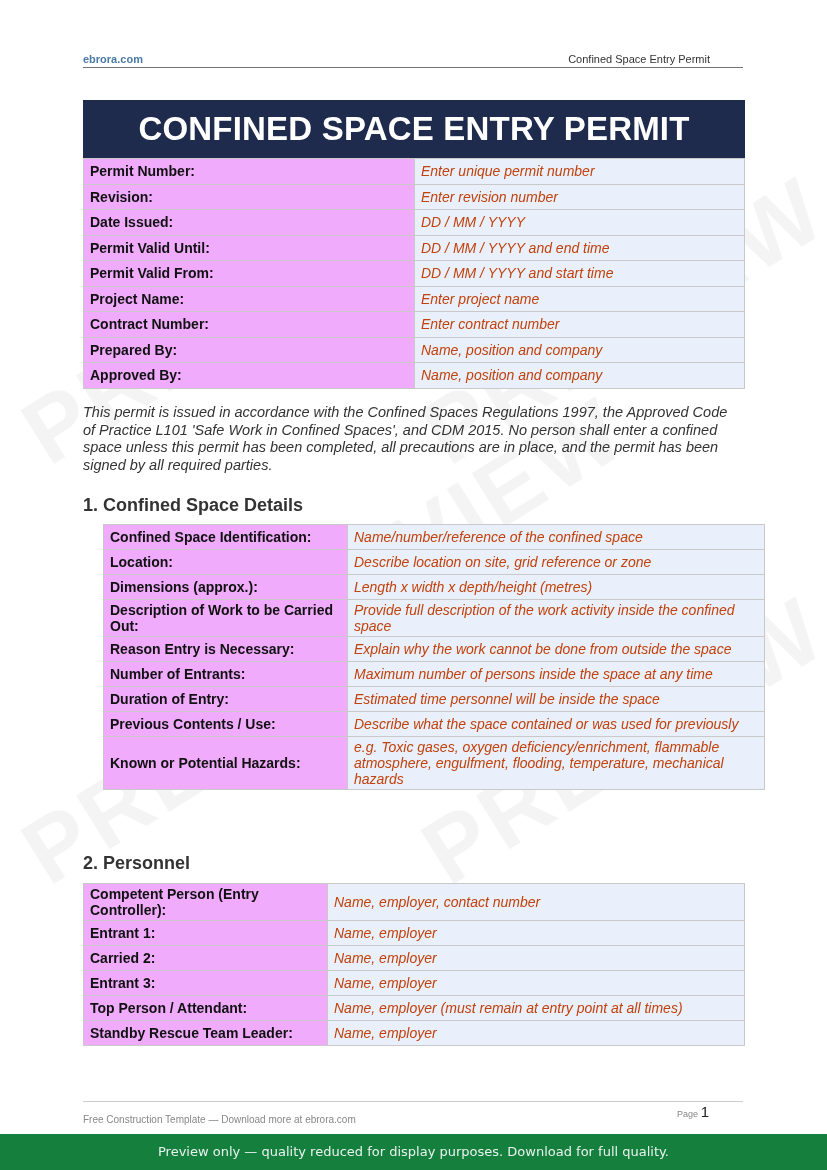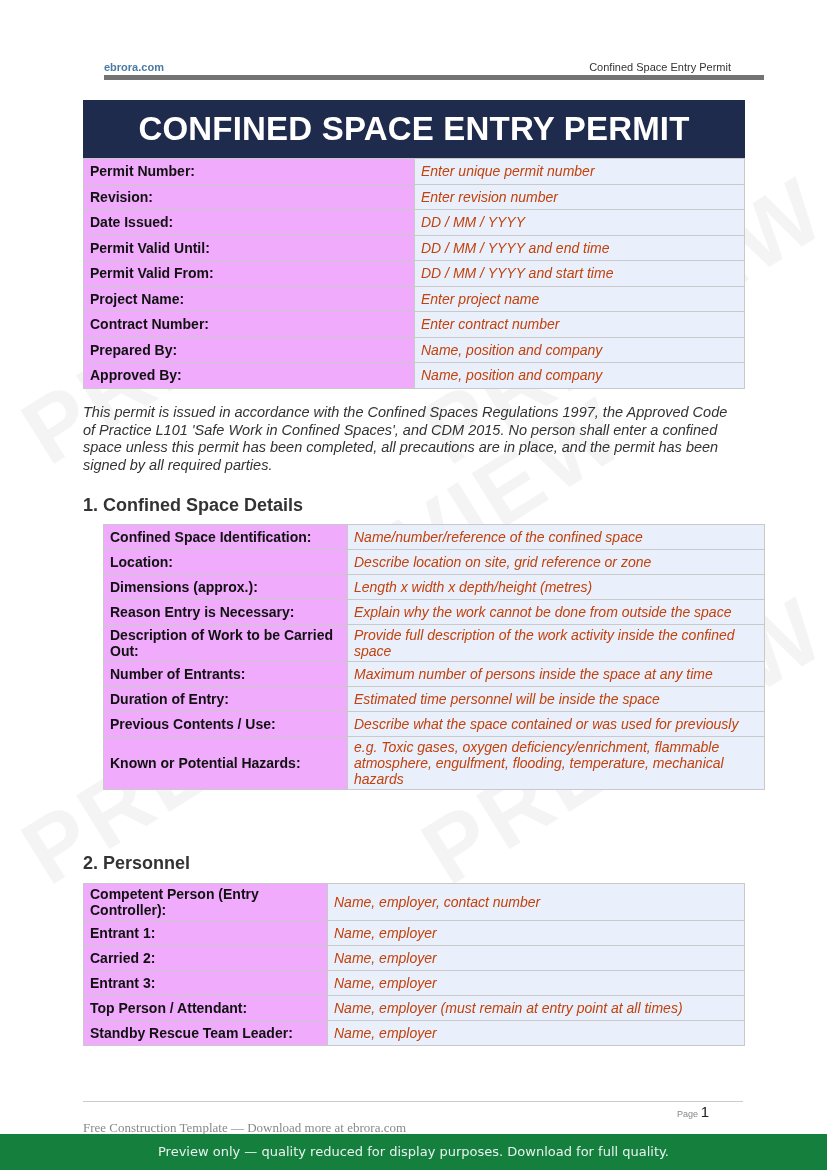--- a/index.html
+++ b/index.html
@@ -1,23 +1,22 @@
 <!DOCTYPE html>
 <html><head>
 <meta charset="utf-8">
 <style>
   html, body { margin: 0; padding: 0; }
   body {
     width: 827px; height: 1170px; position: relative; overflow: hidden;
     background: #ffffff; font-family: "Liberation Sans", sans-serif; color: #222;
   }
   .page-header {
-    position: absolute; left: 83px; top: 60px; width: 660px; height: 15px;
-    border-bottom: 5px solid #737373;
-    margin-left: 21px;
+    position: absolute; left: 83px; top: 52px; width: 660px; height: 15px;
+    border-bottom: 1px solid #737373;
   }
   .hdr-left { position: absolute; left: 0; top: 1px; font-size: 11px; font-weight: bold; color: #4a7aa8; }
   .hdr-right { position: absolute; right: 33px; top: 1px; font-size: 11px; color: #333; }
 
   .title-bar {
     position: absolute; left: 83px; top: 100px; width: 662px; height: 58px;
     background: #1f2b4d; color: #fff; text-align: center;
     font-size: 33px; font-weight: bold; line-height: 58px; letter-spacing: 0.2px;
   }
 
@@ -55,21 +54,21 @@
 
   .watermark {
     position: absolute; font-size: 92px; font-weight: bold; color: rgba(0,0,0,0.045);
     transform: rotate(-32deg); transform-origin: left bottom; white-space: nowrap;
     pointer-events: none; letter-spacing: 4px;
   }
 
   .page-footer {
     position: absolute; left: 83px; top: 1101px; width: 660px; border-top: 1px solid #ccc;
   }
-  .ftr-left { position: absolute; left: 0; top: 18px; font-size: 13px; color: #888; font-family: Liberation Serif, serif; }
+  .ftr-left { position: absolute; left: 0; top: 12px; font-size: 10px; color: #888; }
   .ftr-right { position: absolute; right: 34px; top: 1px; font-size: 9px; color: #888; }
   .ftr-right .num { font-size: 15px; color: #222; }
 
   .preview-banner {
     position: absolute; left: 0; top: 1134px; width: 827px; height: 36px;
     background: #15803d; color: #eef; text-align: center; line-height: 36px;
     font-family: "DejaVu Sans", sans-serif; font-size: 13px; color: #e8f2ee;
   }
 </style>
 </head>
@@ -140,26 +139,26 @@
       </tr>
       <tr>
         <td class="lbl">Location:</td>
         <td class="val">Describe location on site, grid reference or zone</td>
       </tr>
       <tr>
         <td class="lbl">Dimensions (approx.):</td>
         <td class="val">Length x width x depth/height (metres)</td>
       </tr>
       <tr>
+        <td class="lbl">Description of Work to be Carried Out:</td>
+        <td class="val">Provide full description of the work activity inside the confined space</td>
+      </tr>
+      <tr>
         <td class="lbl">Reason Entry is Necessary:</td>
         <td class="val">Explain why the work cannot be done from outside the space</td>
-      </tr>
-      <tr>
-        <td class="lbl">Description of Work to be Carried Out:</td>
-        <td class="val">Provide full description of the work activity inside the confined space</td>
       </tr>
       <tr>
         <td class="lbl">Number of Entrants:</td>
         <td class="val">Maximum number of persons inside the space at any time</td>
       </tr>
       <tr>
         <td class="lbl">Duration of Entry:</td>
         <td class="val">Estimated time personnel will be inside the space</td>
       </tr>
       <tr>

